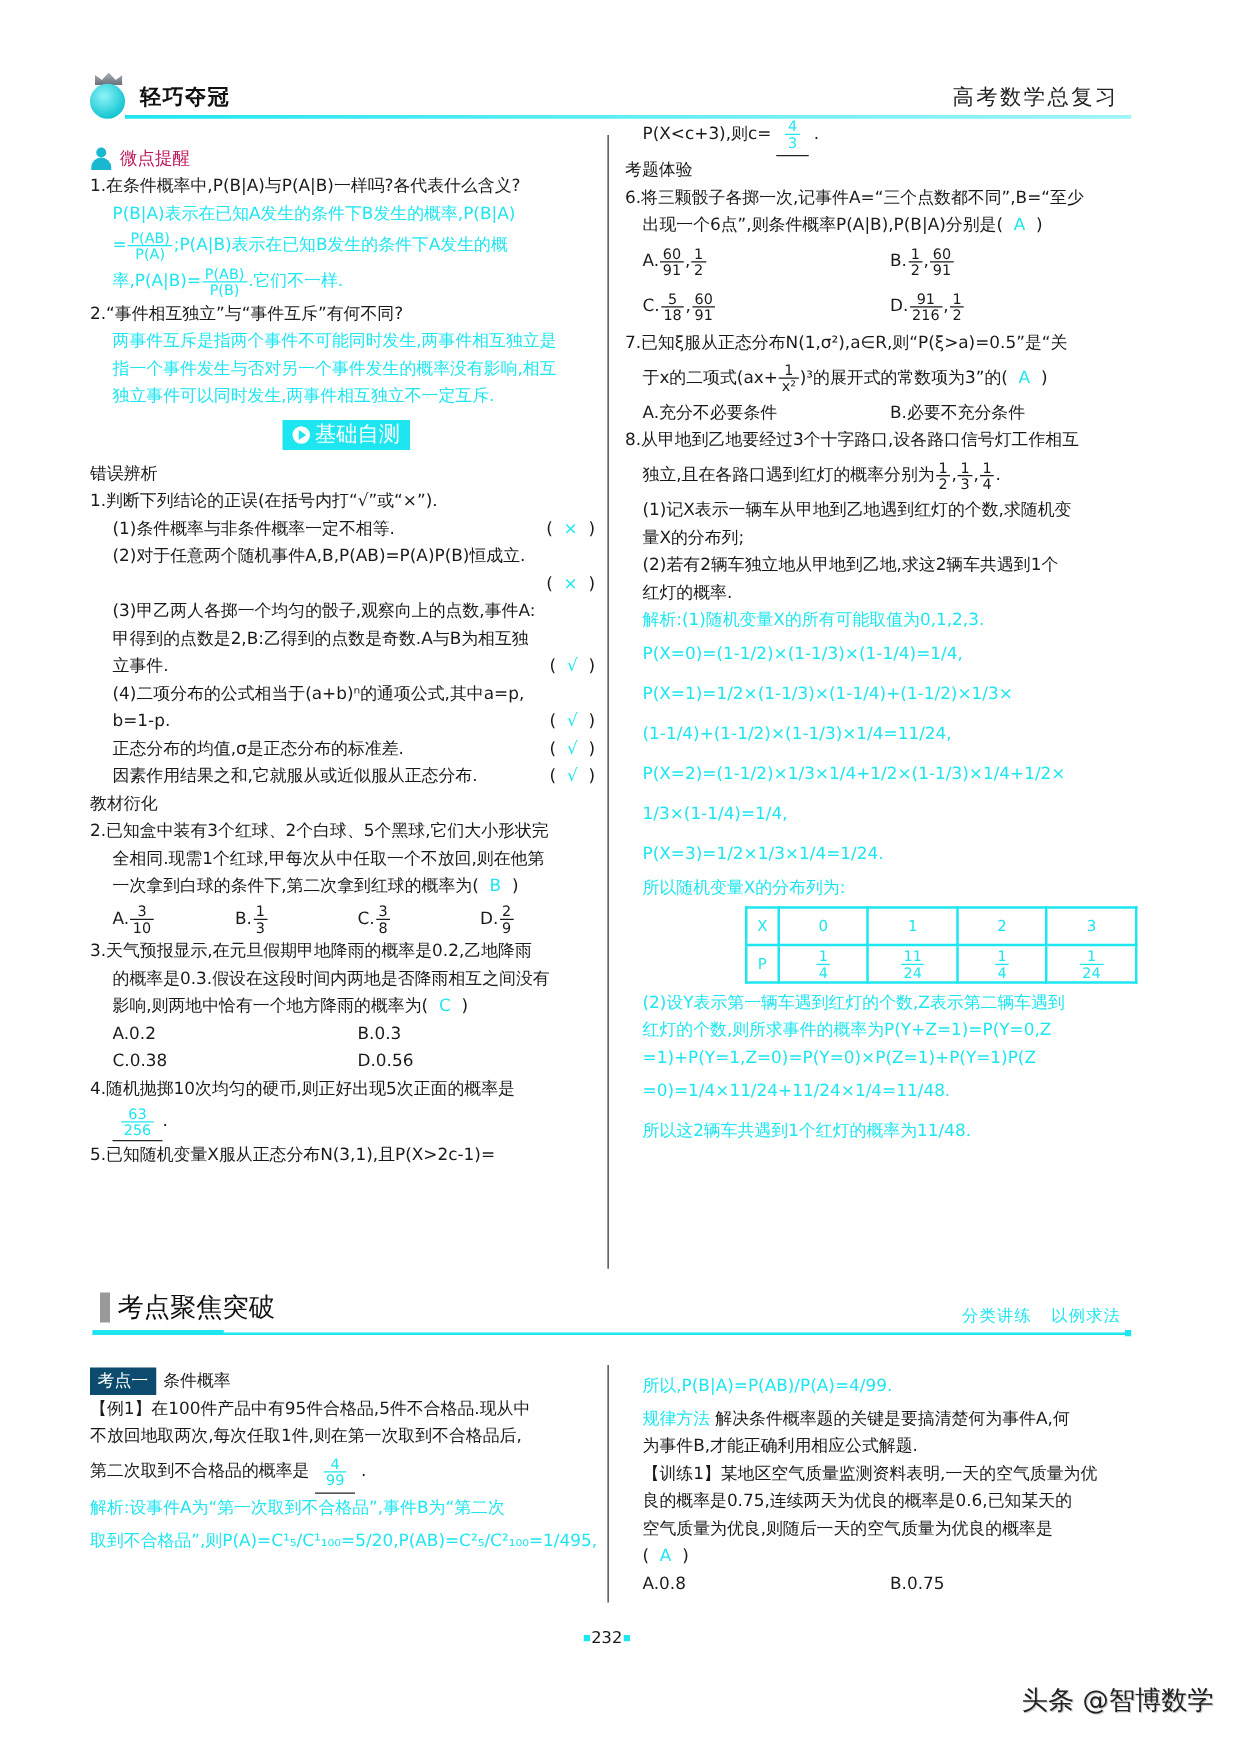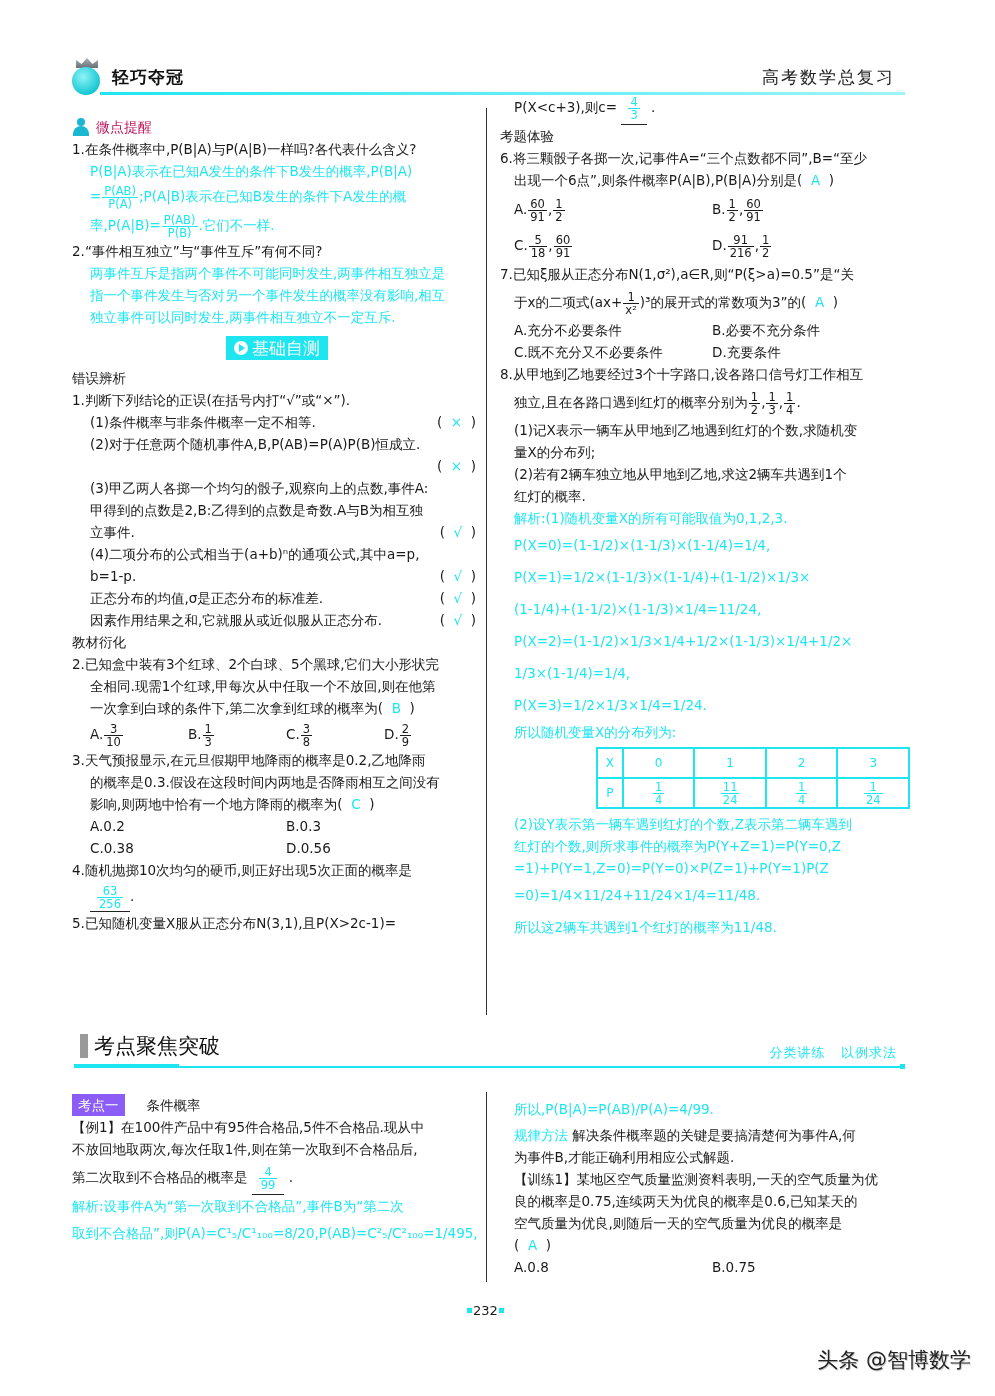--- a/index.html
+++ b/index.html
@@ -46,21 +46,21 @@
 
   
   .sec { position: absolute; left: 70px; top: 1028px; width: 835px; height: 42px; }
   .sec-bar { position: absolute; left: 10px; top: 6px; width: 8px; height: 24px; background: #999; }
   .sec-title { position: absolute; left: 24px; top: 4px; font-size: 21px; font-weight: normal; color: #111; font-family: "DejaVu Serif", serif; }
   .sec-line1 { position: absolute; left: 4px; top: 36px; width: 105px; height: 4px; background: #1ee6f0; }
   .sec-line2 { position: absolute; left: 4px; top: 38px; width: 830px; height: 2px; background: #1ee6f0; }
   .sec-right { position: absolute; right: 8px; top: 16px; font-size: 13px; color: #1ee6f0; letter-spacing: 1px; }
   .sec-dot { position: absolute; right: 0; top: 36px; width: 5px; height: 5px; background: #1ee6f0; }
 
-  .kd { display: inline-block; background: #8b5cf6; color: #fff; padding: 0 6px; margin-right: 22px; }
+  .kd { display: inline-block; background: #0c4a6e; color: #fff; padding: 0 6px; margin-right: 6px; }
 
   .pgnum { position: absolute; left: 467px; top: 1303px; font-size: 13px; display: flex; align-items: center; gap: 1px; }
   .pgnum .sq { width: 5px; height: 5px; background: #1ee6f0; }
   .wm { position: absolute; right: 24px; top: 1346px; font-size: 21px; color: #222; text-shadow: 1px 1px 0 #ccc; }
 </style>
 </head>
 <body>
 
 <div class="page">
 
@@ -153,24 +153,20 @@
     </div>
     <div class="ln ind2 opts" style="line-height:36px;">
       <span><span>C.</span><span class="frac"><span class="n">5</span><span class="d">18</span></span>,<span class="frac"><span class="n">60</span><span class="d">91</span></span></span>
       <span><span>D.</span><span class="frac"><span class="n">91</span><span class="d">216</span></span>,<span class="frac"><span class="n">1</span><span class="d">2</span></span></span>
     </div>
     <div class="ln">7.已知ξ服从正态分布N(1,σ²),a∈R,则“P(ξ&gt;a)=0.5”是“关</div>
     <div class="ln ind2" style="line-height:34px;"><span>于x的二项式(ax+</span><span class="frac"><span class="n">1</span><span class="d">x²</span></span><span>)³的展开式的常数项为3”的(</span>&nbsp;&nbsp;<span class="ans">A</span>&nbsp;&nbsp;)</div>
     <div class="ln ind2 opts">
         <span>A.充分不必要条件</span>
         <span>B.必要不充分条件</span>
-      </div>
-    <div class="ln ind2 opts">
-        <span>C.既不充分又不必要条件</span>
-        <span>D.充要条件</span>
       </div>
     <div class="ln">8.从甲地到乙地要经过3个十字路口,设各路口信号灯工作相互</div>
     <div class="ln ind2" style="line-height:34px;"><span>独立,且在各路口遇到红灯的概率分别为</span><span class="frac"><span class="n">1</span><span class="d">2</span></span>,<span class="frac"><span class="n">1</span><span class="d">3</span></span>,<span class="frac"><span class="n">1</span><span class="d">4</span></span>.</div>
     <div class="ln ind2">(1)记X表示一辆车从甲地到乙地遇到红灯的个数,求随机变</div>
     <div class="ln ind2">量X的分布列;</div>
     <div class="ln ind2">(2)若有2辆车独立地从甲地到乙地,求这2辆车共遇到1个</div>
     <div class="ln ind2">红灯的概率.</div>
     <div class="ln ind2 cy">解析:(1)随机变量X的所有可能取值为0,1,2,3.</div>
     <div class="ln ind2 cy" style="line-height:32px;">P(X=0)=(1-1/2)×(1-1/3)×(1-1/4)=1/4,</div>
     <div class="ln ind2 cy" style="line-height:32px;">P(X=1)=1/2×(1-1/3)×(1-1/4)+(1-1/2)×1/3×</div>
@@ -212,21 +208,21 @@
     <div class="sec-right"><span>分类讲练</span>&nbsp;&nbsp;&nbsp;<span>以例求法</span></div>
     <div class="sec-dot"></div>
   </div>
 
   <div class="col colL" style="top:1094px;">
     <div class="ln"><span class="kd">考点一</span><span>条件概率</span></div>
     <div class="ln">【例1】在100件产品中有95件合格品,5件不合格品.现从中</div>
     <div class="ln">不放回地取两次,每次任取1件,则在第一次取到不合格品后,</div>
     <div class="ln" style="line-height:34px;"><span>第二次取到不合格品的概率是</span> <span class="blank"><span class="frac ans"><span class="n">4</span><span class="d">99</span></span></span> .</div>
     <div class="ln cy">解析:设事件A为“第一次取到不合格品”,事件B为“第二次</div>
-    <div class="ln cy" style="line-height:32px;">取到不合格品”,则P(A)=C¹₅/C¹₁₀₀=8/20,P(AB)=C²₅/C²₁₀₀=1/495,</div>
+    <div class="ln cy" style="line-height:32px;">取到不合格品”,则P(A)=C¹₅/C¹₁₀₀=5/20,P(AB)=C²₅/C²₁₀₀=1/495,</div>
   </div>
 
   <div class="col colR" style="top:1094px;">
     <div class="ln ind2 cy" style="line-height:30px;">所以,P(B|A)=P(AB)/P(A)=4/99.</div>
     <div class="ln ind2"><span class="cy">规律方法</span> <span>解决条件概率题的关键是要搞清楚何为事件A,何</span></div>
     <div class="ln ind2">为事件B,才能正确利用相应公式解题.</div>
     <div class="ln ind2">【训练1】某地区空气质量监测资料表明,一天的空气质量为优</div>
     <div class="ln ind2">良的概率是0.75,连续两天为优良的概率是0.6,已知某天的</div>
     <div class="ln ind2">空气质量为优良,则随后一天的空气质量为优良的概率是</div>
     <div class="ln ind2"><span>(</span>&nbsp;&nbsp;<span class="ans">A</span>&nbsp;&nbsp;)</div>

